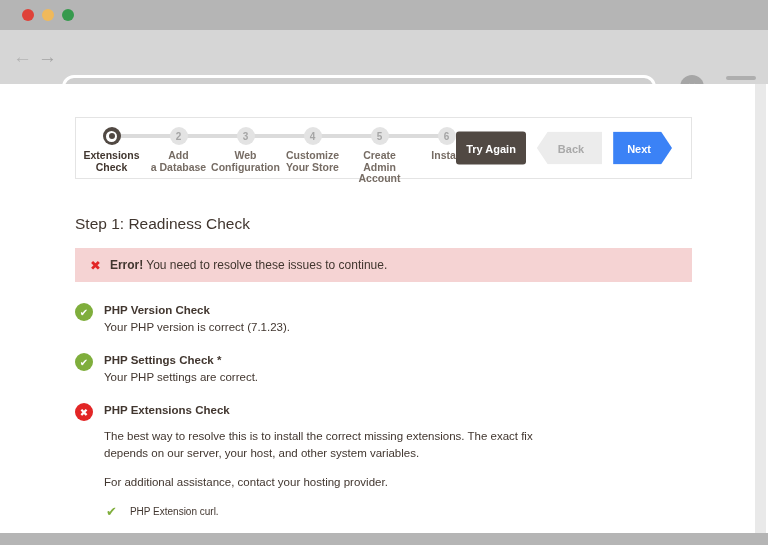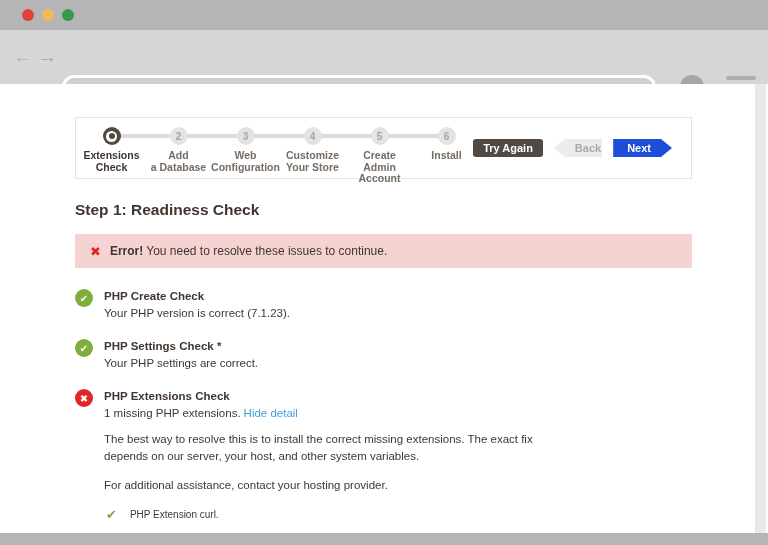--- a/index.html
+++ b/index.html
@@ -35,27 +35,27 @@
   .steps { position:absolute; left:2px; top:9px; display:flex; }
   .step { width:67px; display:flex; flex-direction:column; align-items:center; position:relative; }
   .step-dot { width:18px; height:18px; border-radius:50%; background:#e3e3e3; color:#a5a5a5; font-size:10px; font-weight:700; display:flex; align-items:center; justify-content:center; }
   .step-dot-active { width:18px; height:18px; border-radius:50%; background:#514943; display:flex; align-items:center; justify-content:center; }
   .step-dot-active .ring { width:11px; height:11px; border-radius:50%; background:#fff; display:flex; align-items:center; justify-content:center; }
   .step-dot-active .core { width:6px; height:6px; border-radius:50%; background:#514943; }
   .step-label { margin-top:5px; text-align:center; font-size:10.5px; line-height:11.5px; font-weight:700; color:#766c64; }
   .step.active .step-label { color:#41362f; }
 
   .panel-buttons { position:absolute; right:19px; top:50%; transform:translateY(-50%); display:flex; align-items:center; gap:11px; }
-  .btn { border:none; font-family:inherit; font-size:11px; font-weight:bold; height:18px; cursor:pointer; }
+  .btn { border:none; font-family:inherit; font-size:11px; font-weight:bold; height:33px; cursor:pointer; }
   .btn-dark { background:#514943; color:#fff; padding:0 10px; border-radius:3px; }
-  .btn-back { background:#ececec; color:#a9a9a9; padding:0 1px 0 21px; clip-path:polygon(11px 0%, 100% 0%, 100% 100%, 11px 100%, 0% 50%); }
-  .btn-next { background:#1d4ed8; color:#fff; padding:0 21px 0 14px; clip-path:polygon(0% 0%, calc(100% - 11px) 0%, 100% 50%, calc(100% - 11px) 100%, 0% 100%); }
-
-  
-  .step-title { margin-top:22px; font-size:15.5px; font-weight:700; color:#41362f; }
+  .btn-back { background:#ececec; color:#a9a9a9; padding:0 18px 0 21px; clip-path:polygon(11px 0%, 100% 0%, 100% 100%, 11px 100%, 0% 50%); }
+  .btn-next { background:#3b82f6; color:#fff; padding:0 21px 0 14px; clip-path:polygon(0% 0%, calc(100% - 11px) 0%, 100% 50%, calc(100% - 11px) 100%, 0% 100%); }
+
+  
+  .step-title { margin-top:36px; font-size:15.5px; font-weight:400; color:#41362f; }
   .banner { margin-top:15px; width:617px; height:34px; background:#f5d3d3; display:flex; align-items:center; }
   .banner-x { margin-left:15px; color:#e22626; font-size:13px; font-weight:bold; }
   .banner-text { margin-left:9px; font-size:12px; color:#41362f; }
   .banner-text strong { font-weight:bold; }
   .banner-text .msg { margin-left:3px; }
 
   
   .checks { margin-top:21px; }
   .check { display:flex; margin-bottom:19px; }
   .check-icon { flex:none; width:18px; height:18px; border-radius:50%; color:#fff; font-size:10px; font-weight:bold; display:flex; align-items:center; justify-content:center; }
@@ -175,40 +175,37 @@
         <span class="banner-text">
           <strong>Error!</strong><span class="msg">You need to resolve these issues to continue.</span>
         </span>
       </div>
 
       <div class="checks">
 
         <div class="check">
           <div class="check-icon icon-green">✔</div>
           <div class="check-body">
-            <div class="check-title">PHP Create Check</div>
+            <div class="check-title">PHP Version Check</div>
             <div class="check-sub">Your PHP version is correct (7.1.23).</div>
           </div>
         </div>
 
         <div class="check">
           <div class="check-icon icon-green">✔</div>
           <div class="check-body">
             <div class="check-title">PHP Settings Check *</div>
             <div class="check-sub">Your PHP settings are correct.</div>
           </div>
         </div>
 
         <div class="check">
           <div class="check-icon icon-red">✖</div>
           <div class="check-body">
             <div class="check-title">PHP Extensions Check</div>
-            <div class="check-sub">
-              <span>1 missing PHP extensions.</span><a class="link ml">Hide detail</a>
-            </div>
             <div class="detail">
               <p>The best way to resolve this is to install the correct missing extensions. The exact fix depends on our server, your host, and other system variables.</p>
               <p class="spaced">For additional assistance, contact your hosting provider.</p>
             </div>
             <div class="ext-clip">
               <div class="ext-row">
                 <span class="ext-check">✔</span>
                 <span class="ext-label">PHP Extension curl.</span>
               </div>
 

